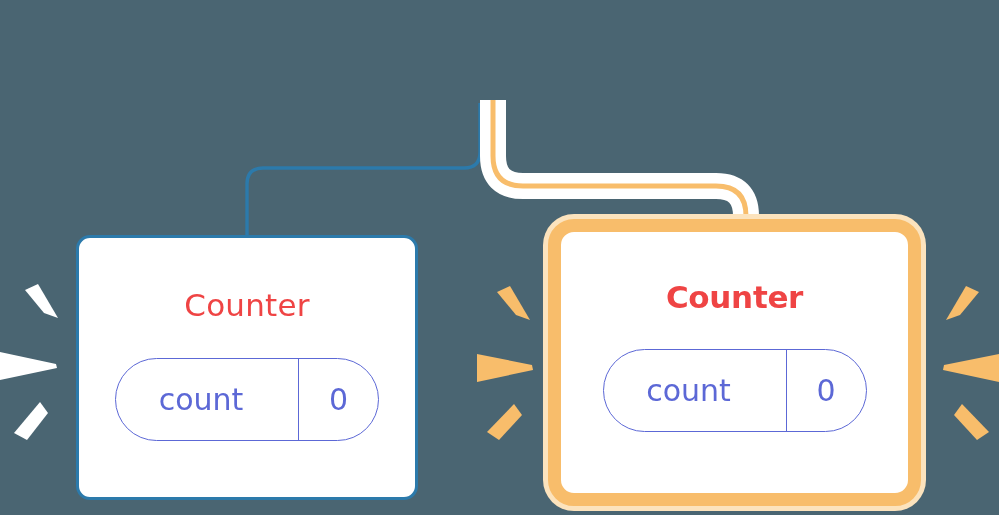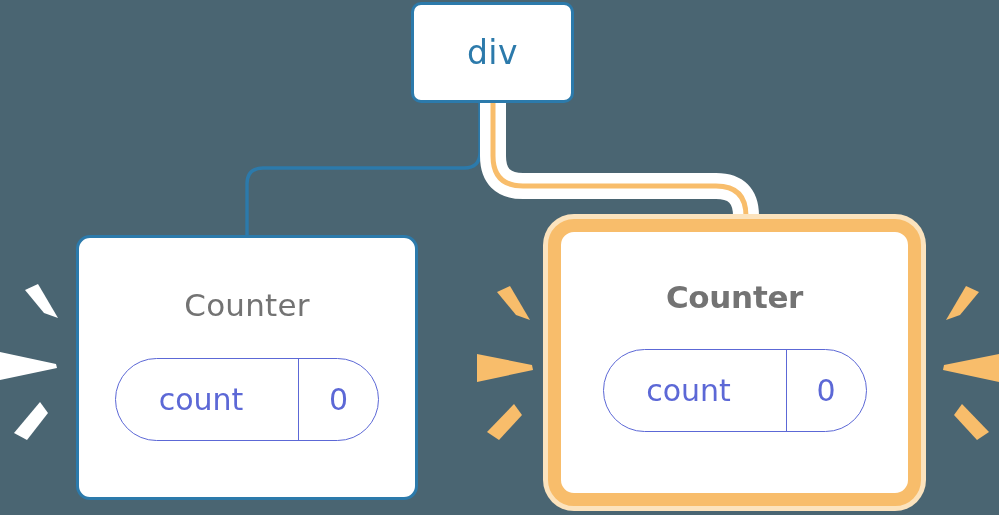--- a/index.html
+++ b/index.html
@@ -71,21 +71,21 @@
     left: 548px;
     top: 219px;
     width: 373px;
     height: 287px;
     border: 13px solid #f8bd6b;
     border-radius: 26px;
     box-shadow: 0 0 0 5px #fce3bd;
   }
 
   .counter-title {
-    color: #737373;
+    color: #ef4444;
     font-size: 31px;
     line-height: 1;
     margin-top: 52px;
     letter-spacing: 0.2px;
   }
   .node-counter.highlighted .counter-title {
     font-weight: bold;
     font-size: 31px;
     margin-top: 50px;
     letter-spacing: -0.3px;
@@ -140,23 +140,20 @@
 
   <svg id="wires" viewBox="0 0 999 515" width="999" height="515">
 
     <path d="M 480 103 L 480 152 Q 480 168 464 168 L 263 168 Q 247 168 247 184 L 247 238" fill="none" stroke="#2c7aab" stroke-width="3.4" stroke-linecap="butt" stroke-linejoin="round"></path>
 
     <path d="M 493 100 L 493 156 Q 493 186 523 186 L 716 186 Q 746 186 746 216 L 746 232" fill="none" stroke="#ffffff" stroke-width="26" stroke-linecap="butt" stroke-linejoin="round"></path>
 
     <path d="M 493 100 L 493 156 Q 493 186 523 186 L 716 186 Q 746 186 746 216 L 746 232" fill="none" stroke="#f8bd6b" stroke-width="5" stroke-linecap="butt" stroke-linejoin="round"></path>
   </svg>
 
-  <div class="node node-root">
-    <span class="root-label">div</span>
-  </div>
 
   <div class="node node-counter plain">
     <span class="counter-title">Counter</span>
     <div class="state-pill">
       <span class="pill-key">count</span>
       <span class="pill-val">0</span>
     </div>
   </div>
 
   <div class="node node-counter highlighted">

